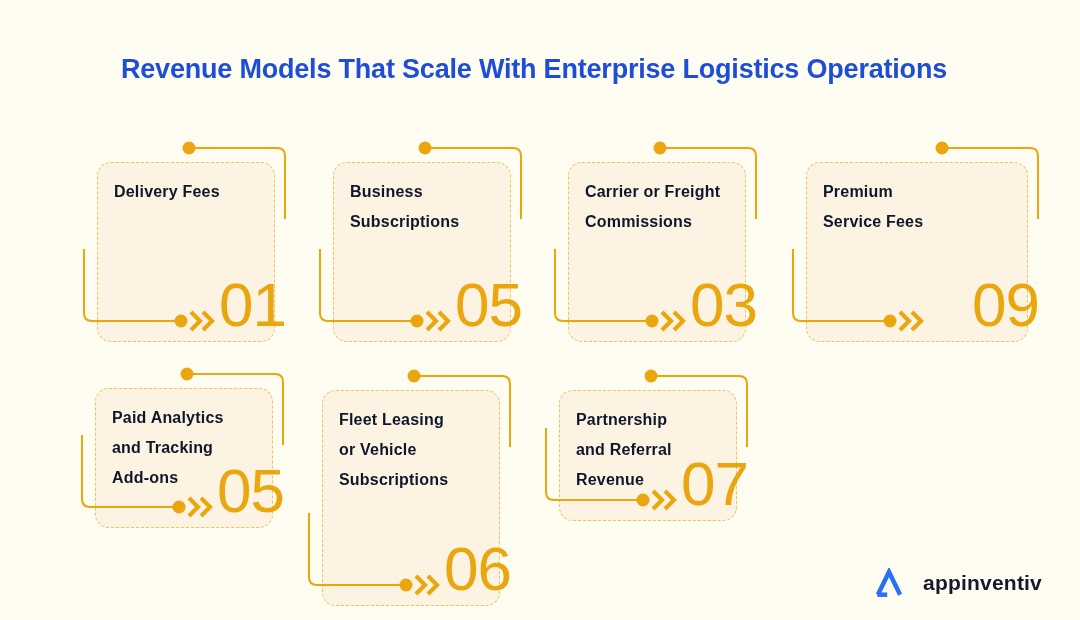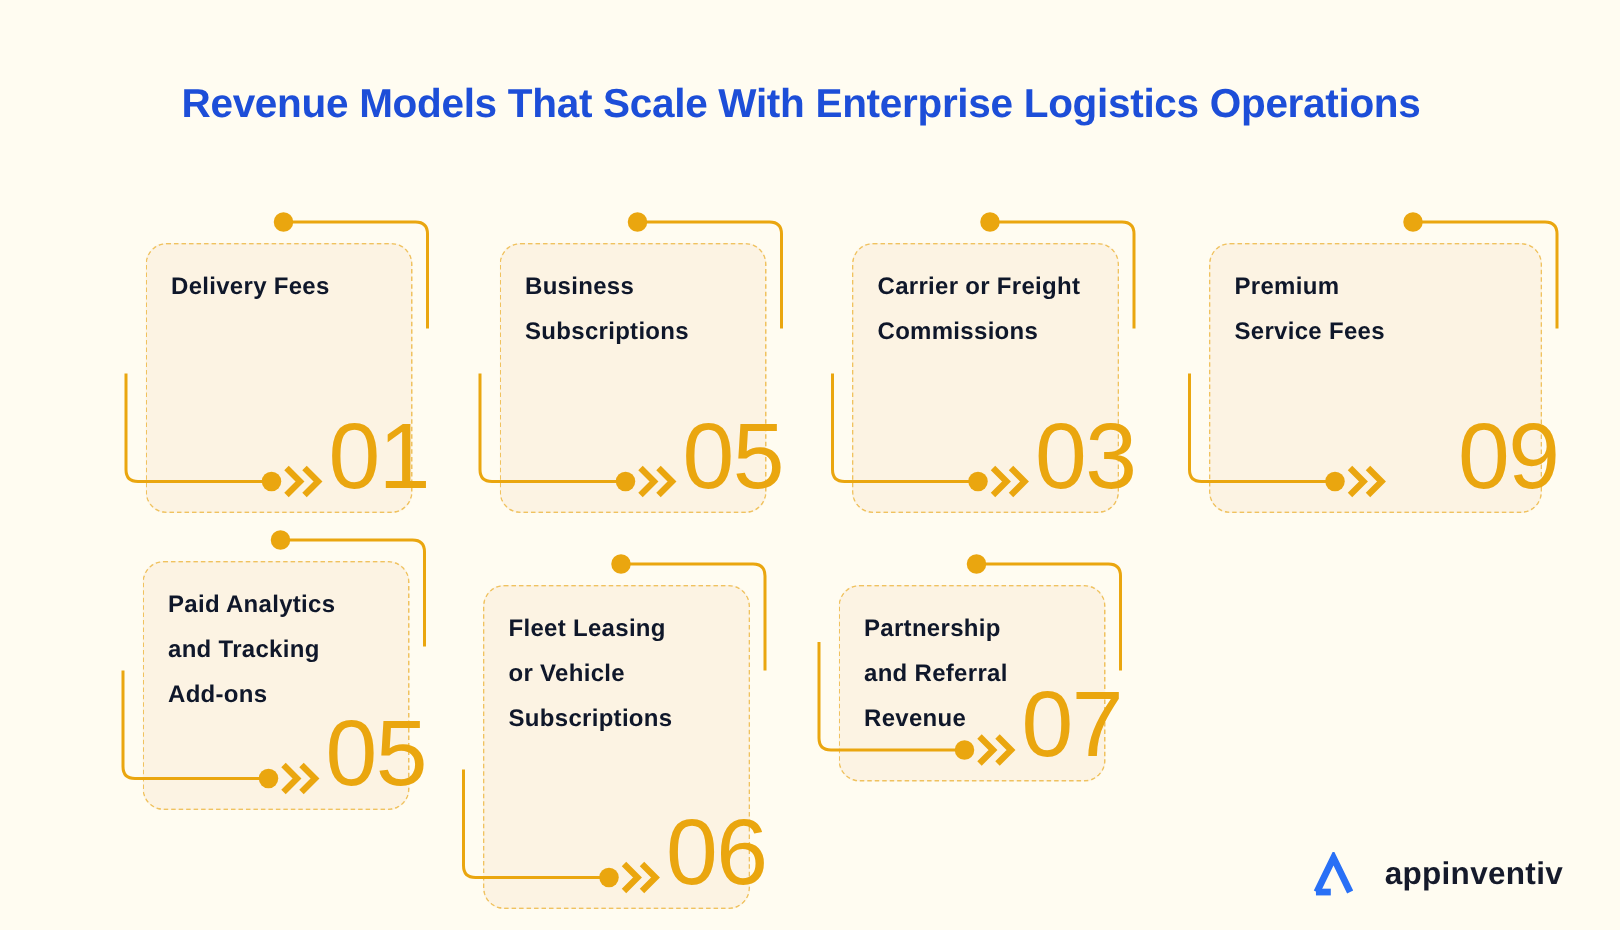--- a/index.html
+++ b/index.html
@@ -27,21 +27,21 @@
     width: 178px; height: 180px;
     background: #FCF3E3;
     border: 1.6px dashed #F0C25F;
     border-radius: 14px;
     box-sizing: border-box;
   }
   .card:nth-child(1) { left: 97px;  top: 162px; }
   .card:nth-child(2) { left: 333px; top: 162px; }
   .card:nth-child(3) { left: 568px; top: 162px; }
   .card:nth-child(4) { left: 806px; top: 162px; width: 222px; }
-  .card:nth-child(5) { left: 95px;  top: 374px; height: 166px; }
+  .card:nth-child(5) { left: 95px;  top: 388px; height: 140px; }
   .card:nth-child(6) { left: 322px; top: 390px; height: 216px; }
   .card:nth-child(7) { left: 559px; top: 390px; height: 131px; }
 
   .card-label {
     position: absolute;
     left: 16px; top: 14px; right: 10px;
     font-size: 16px;
     line-height: 30px;
     font-weight: 700;
     letter-spacing: 0.2px;

